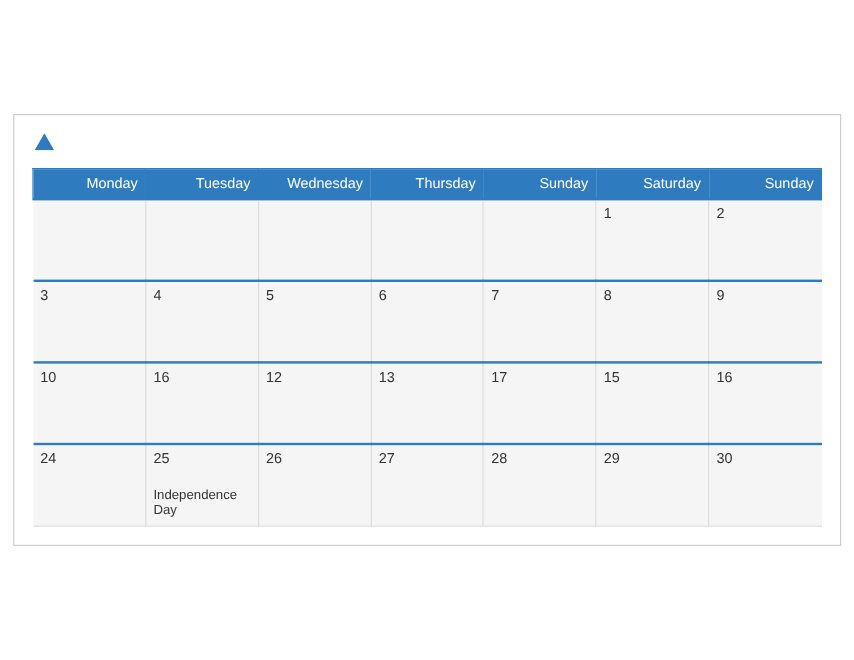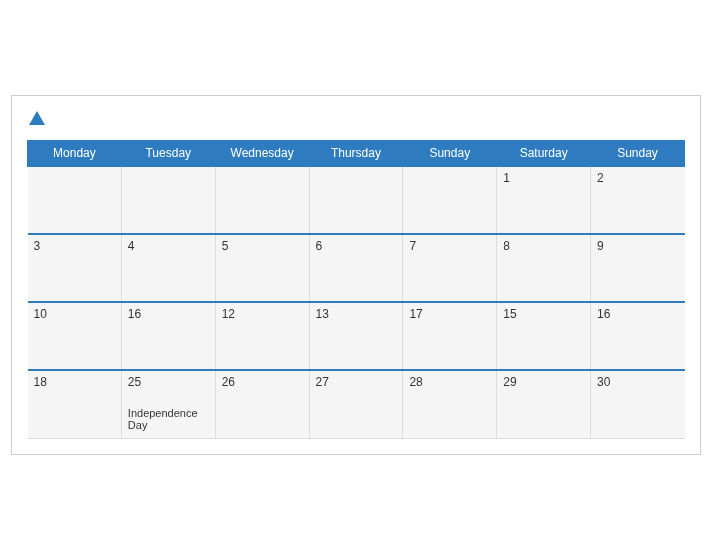--- a/index.html
+++ b/index.html
@@ -64,21 +64,21 @@
     .calendar-grid {
       width: 100%;
       border-collapse: collapse;
     }
     .calendar-grid thead tr th {
       background: #2e7cbf;
       color: #fff;
       font-size: 12px;
       font-weight: normal;
       padding: 5px 6px;
-      text-align: center;
+      text-align: right;
       border: 1px solid #2e7cbf;
     }
     .calendar-grid tbody tr {
       border-top: 2px solid #2e7cbf;
     }
     .calendar-grid tbody tr td {
       background: #f5f5f5;
       vertical-align: top;
       padding: 4px 6px;
       font-size: 12px;
@@ -187,21 +187,21 @@
           </td>
           <td>
             <span class="day-number">15</span>
           </td>
           <td>
             <span class="day-number">16</span>
           </td>
         </tr>
         <tr>
           <td>
-            <span class="day-number">18</span>
+            <span class="day-number">24</span>
           </td>
           <td>
             <span class="day-number">25</span>
             <span class="day-event">Independence Day</span>
           </td>
           <td>
             <span class="day-number">26</span>
           </td>
           <td>
             <span class="day-number">27</span>

